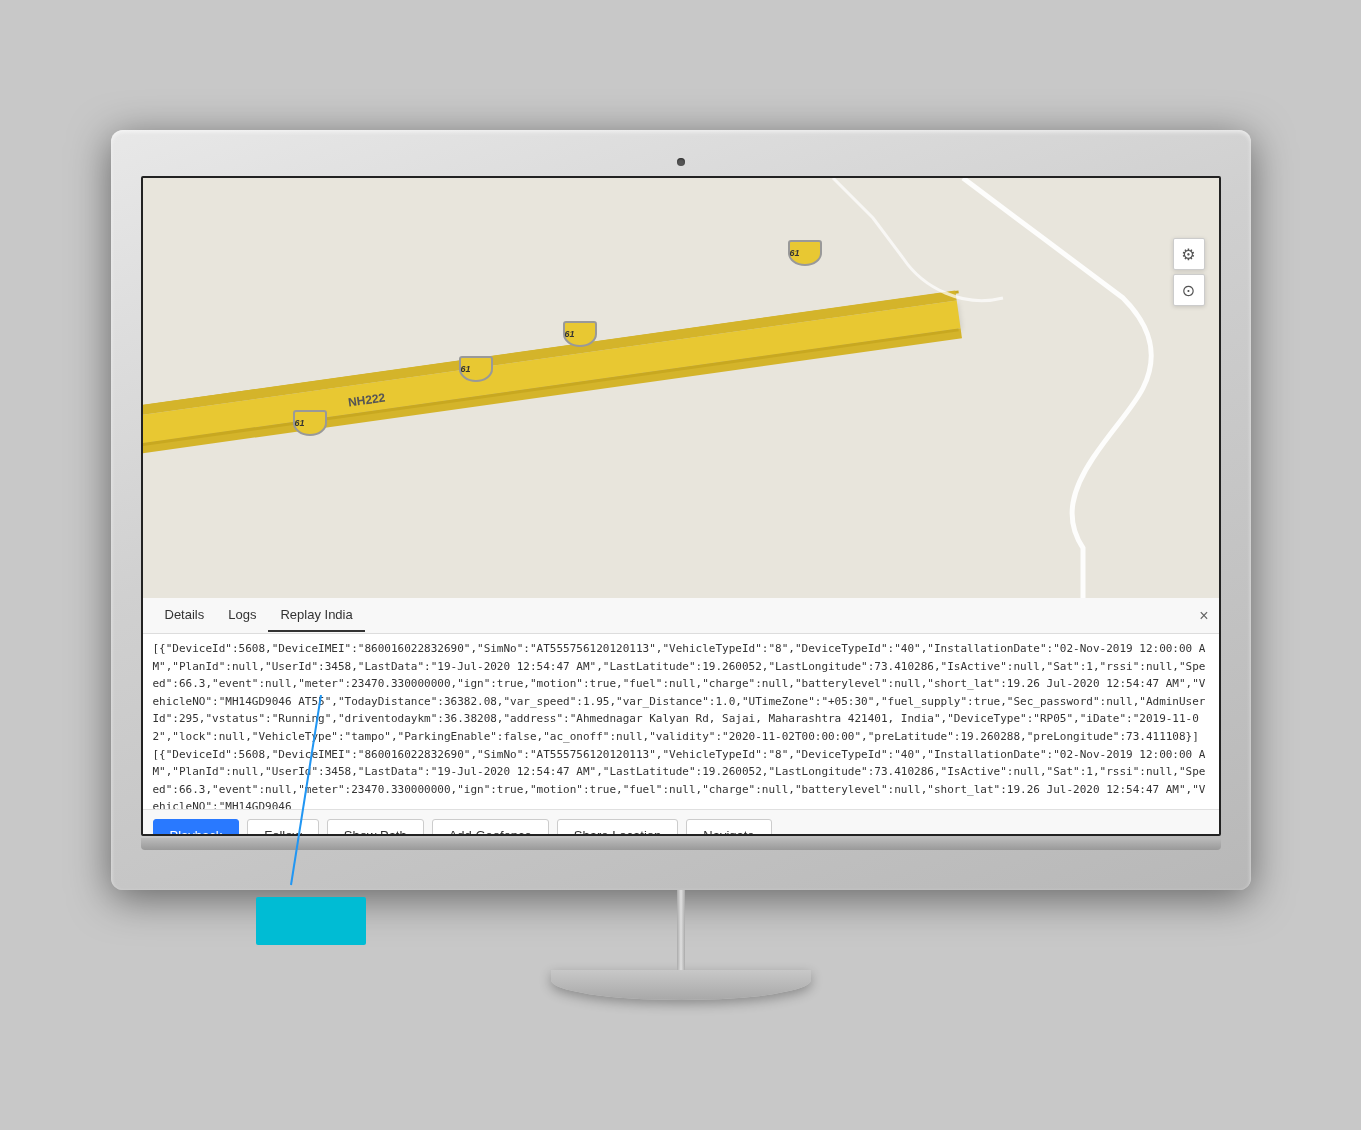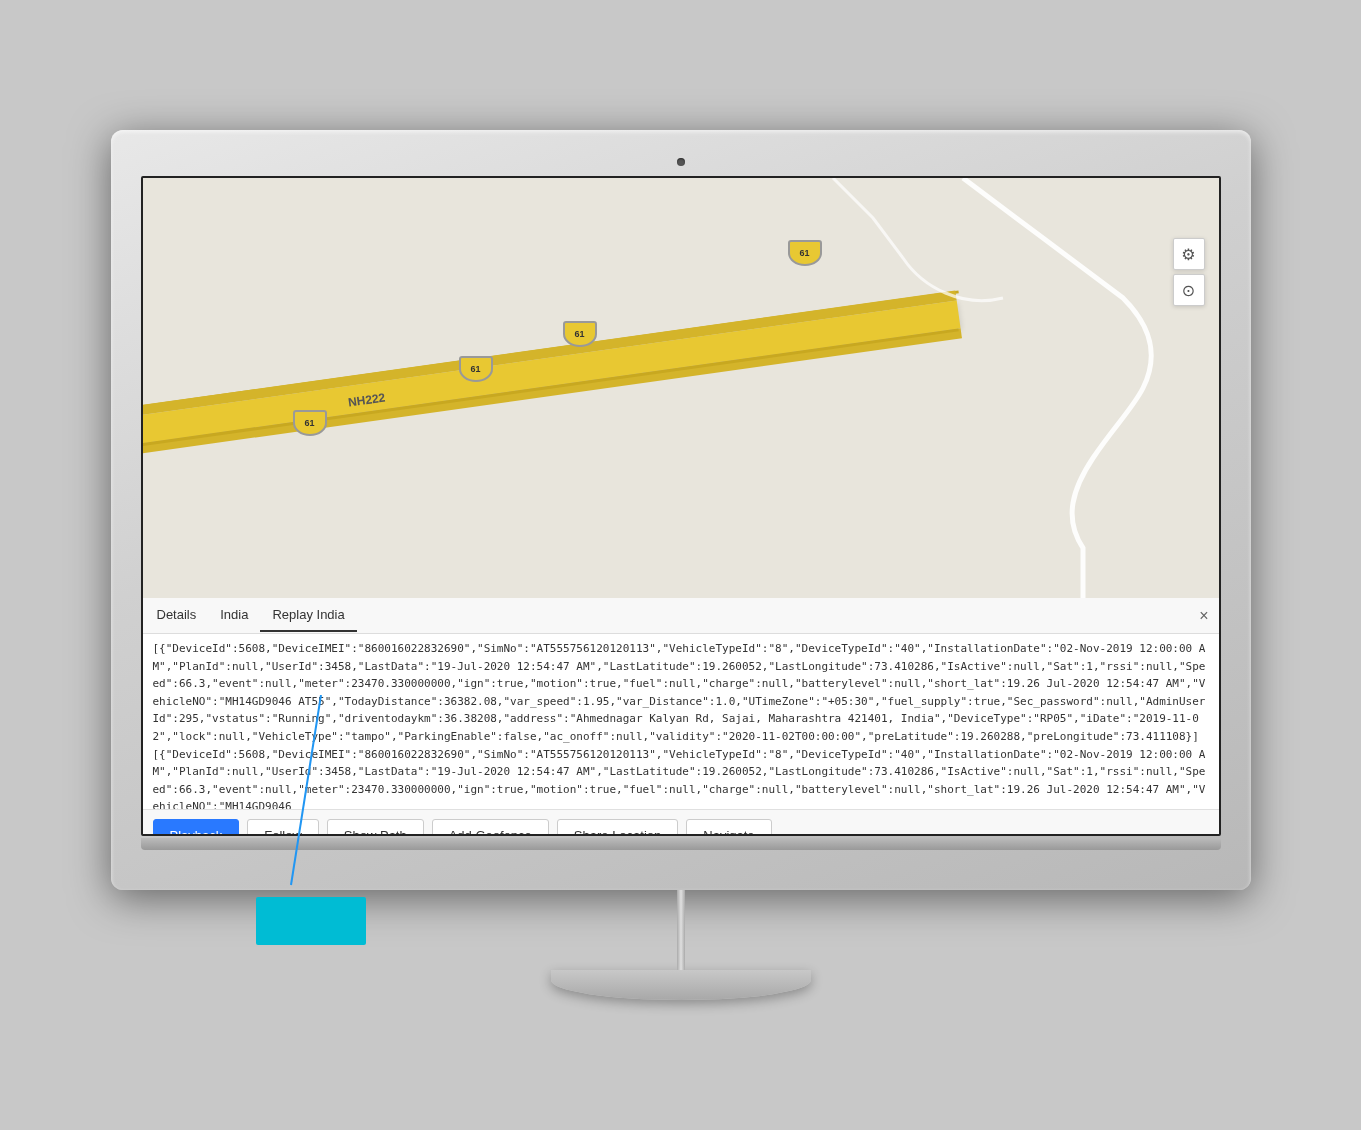--- a/index.html
+++ b/index.html
@@ -110,25 +110,25 @@
     
     .shield {
       position: absolute;
       width: 34px;
       height: 26px;
       background: #e8c832;
       border: 2px solid #999;
       border-radius: 3px 3px 50% 50%;
       display: flex;
       align-items: center;
-      justify-content: center;
       font-size: 9px;
       font-weight: bold;
       color: #333;
       z-index: 5;
+      font-style: italic;
     }
 
     .shield-1 { top: 62px; left: 645px; }
     .shield-2 { top: 143px; left: 420px; }
     .shield-3 { top: 178px; left: 316px; }
     .shield-4 { top: 232px; left: 150px; }
 
     
     .nh-label {
       position: absolute;
@@ -165,21 +165,21 @@
       color: #555;
       box-shadow: 0 1px 4px rgba(0,0,0,0.15);
     }
 
     
     .tabs-bar {
       display: flex;
       align-items: center;
       border-bottom: 1px solid #ddd;
       background: #f8f8f8;
-      padding: 0 2px;
+      padding: 0 10px;
       height: 36px;
       position: relative;
     }
 
     .tab-item {
       padding: 8px 12px;
       font-size: 13px;
       cursor: pointer;
       color: #333;
       border-bottom: 2px solid transparent;
@@ -327,21 +327,21 @@
             <span>⊙</span>
           </div>
         </div>
       </div>
 
       <div class="tabs-bar">
         <div class="tab-item">
           <span>Details</span>
         </div>
         <div class="tab-item">
-          <span>India</span>
+          <span>Logs</span>
         </div>
         <div class="tab-item active">
           <span>Replay India</span>
         </div>
         <div class="close-btn">
           <span>×</span>
         </div>
       </div>
 
       <div class="content-area">

